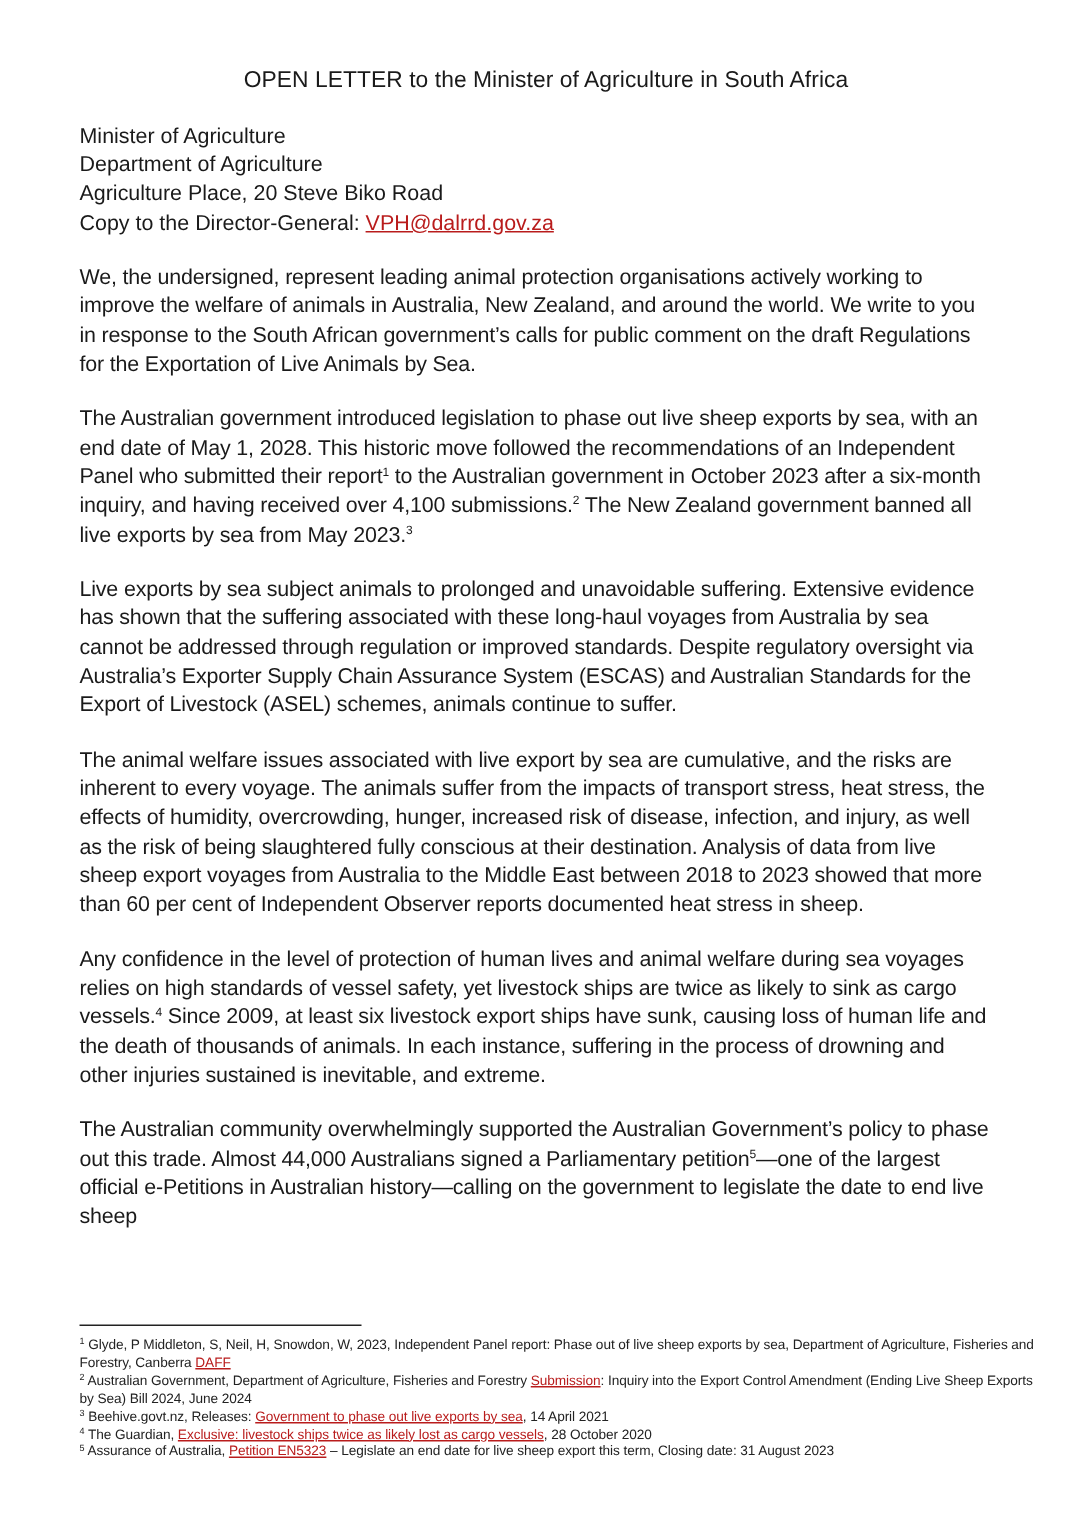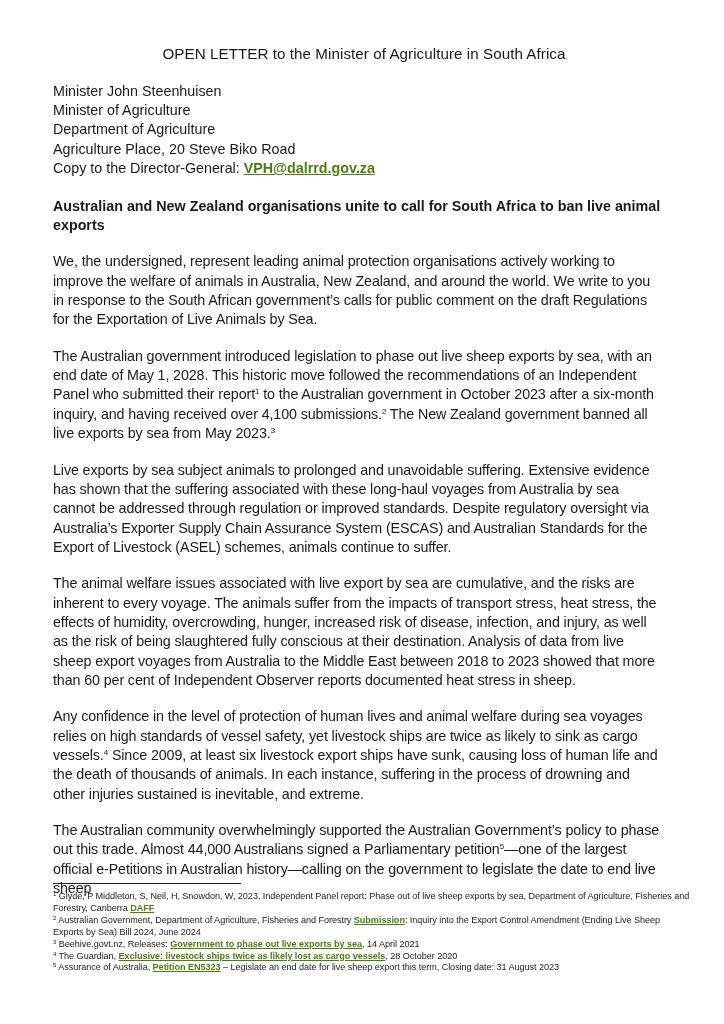--- a/index.html
+++ b/index.html
@@ -6,21 +6,21 @@
   body {
     width: 724px; height: 1024px; position: relative; overflow: hidden;
     font-family: "Liberation Sans", sans-serif; color: #1a1a1a;
   }
   .page { position: absolute; left: 53px; top: 44px; width: 622px; }
   .title {
     text-align: center; font-weight: normal; font-size: 15.2px;
     margin: 0 0 19px 0; letter-spacing: 0.05px; line-height: 19px;
   }
   .addr { font-size: 14.3px; line-height: 19.2px; margin: 0; }
-  .addr a, .fn a { color: #4d7c0f; text-decoration: underline; font-weight: bold; }
+  .addr a, .fn a { color: #b91c1c; text-decoration: underline; }
   .date { text-align: right; font-size: 14.3px; line-height: 19.2px; margin: 0; }
   .salutation { font-size: 14.3px; line-height: 19.2px; margin: 19px 0 0 0; }
   .subject {
     font-weight: bold; font-size: 14.3px; line-height: 19.2px;
     margin: 19px 0 0 0;
   }
   .para {
     font-size: 14.3px; line-height: 19.35px; margin: 17px 12px 0 0;
     letter-spacing: -0.12px; word-spacing: 0px;
   }
@@ -37,30 +37,28 @@
   .fn { margin: 0; }
   .fn sup { font-size: 6px; vertical-align: 3px; }
 </style>
 </head>
 <body>
 
 <div class="page">
   <h1 class="title">OPEN LETTER to the Minister of Agriculture in South Africa</h1>
 
   <div>
-    <p class="addr">Minister John Steenhuisen</p>
     <p class="addr">Minister of Agriculture</p>
     <p class="addr">Department of Agriculture</p>
     <p class="addr">Agriculture Place, 20 Steve Biko Road</p>
     <p class="addr"><span>Copy to the Director-General: </span><a>VPH@dalrrd.gov.za</a></p>
   </div>
 
 
 
-  <p class="subject">Australian and New Zealand organisations unite to call for South Africa to ban live animal exports</p>
 
   <p class="para">We, the undersigned, represent leading animal protection organisations actively working to improve the welfare of animals in Australia, New Zealand, and around the world. We write to you in response to the South African government’s calls for public comment on the draft Regulations for the Exportation of Live Animals by Sea.</p>
 
   <p class="para"><span>The Australian government introduced legislation to phase out live sheep exports by sea, with an end date of May 1, 2028. This historic move followed the recommendations of an Independent Panel who submitted their report</span><sup>1</sup><span> to the Australian government in October 2023 after a six-month inquiry, and having received over 4,100 submissions.</span><sup>2</sup><span> The New Zealand government banned all live exports by sea from May 2023.</span><sup>3</sup></p>
 
   <p class="para">Live exports by sea subject animals to prolonged and unavoidable suffering. Extensive evidence has shown that the suffering associated with these long-haul voyages from Australia by sea cannot be addressed through regulation or improved standards. Despite regulatory oversight via Australia’s Exporter Supply Chain Assurance System (ESCAS) and Australian Standards for the Export of Livestock (ASEL) schemes, animals continue to suffer.</p>
 
   <p class="para">The animal welfare issues associated with live export by sea are cumulative, and the risks are inherent to every voyage. The animals suffer from the impacts of transport stress, heat stress, the effects of humidity, overcrowding, hunger, increased risk of disease, infection, and injury, as well as the risk of being slaughtered fully conscious at their destination. Analysis of data from live sheep export voyages from Australia to the Middle East between 2018 to 2023 showed that more than 60 per cent of Independent Observer reports documented heat stress in sheep.</p>
 
   <p class="para"><span>Any confidence in the level of protection of human lives and animal welfare during sea voyages relies on high standards of vessel safety, yet livestock ships are twice as likely to sink as cargo vessels.</span><sup>4</sup><span> Since 2009, at least six livestock export ships have sunk, causing loss of human life and the death of thousands of animals. In each instance, suffering in the process of drowning and other injuries sustained is inevitable, and extreme.</span></p>

